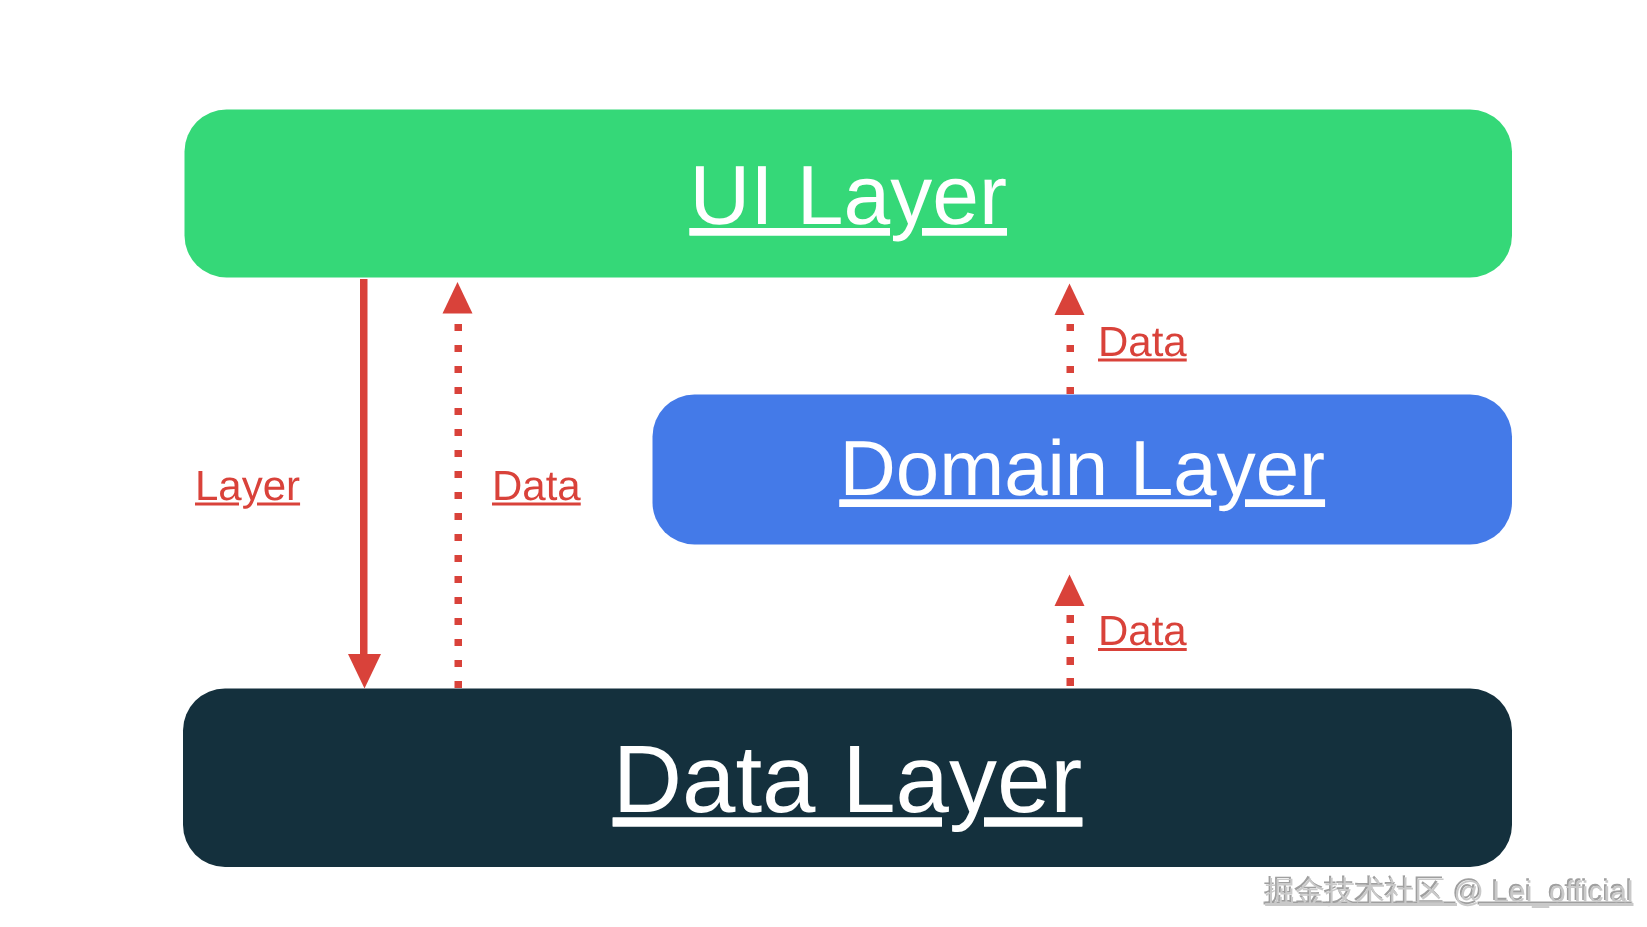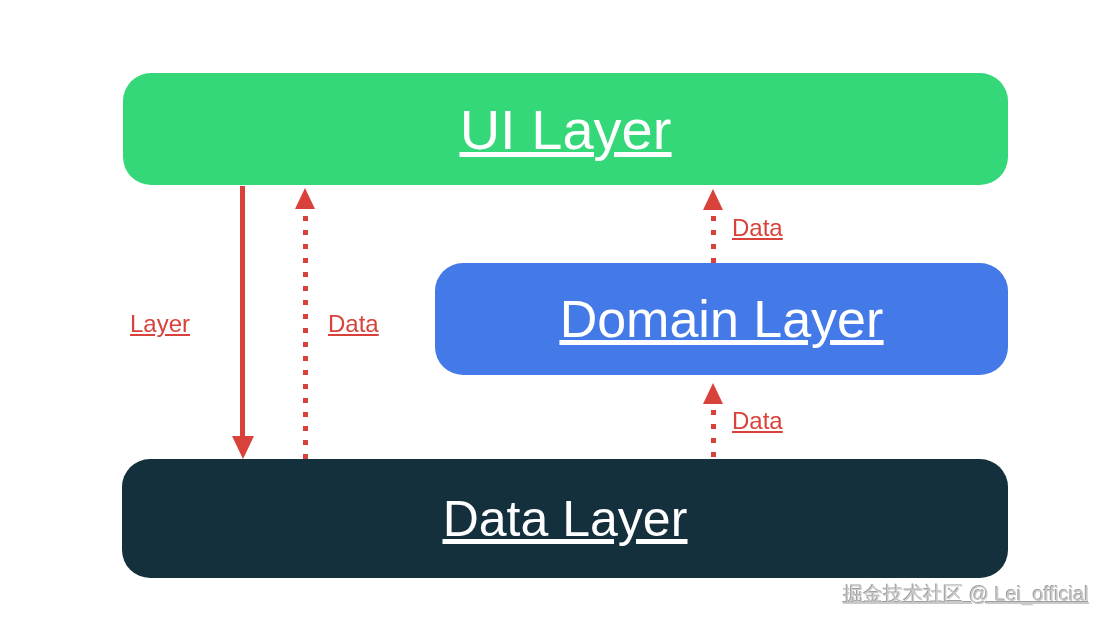--- a/index.html
+++ b/index.html
@@ -24,28 +24,28 @@
     align-items:center;
     justify-content:center;
     color:#ffffff;
   }
   .box-ui{
     left:107px; top:57px; width:885px; height:112px;
     background:var(--green);
     font-size:56px;
   }
   .box-domain{
-    left:419px; top:247px; width:573px; height:112px;
+    left:419px; top:247px; width:573px; height:100px;
     background:var(--blue);
     font-size:52px;
   }
   .box-data{
     left:106px; top:443px; width:886px; height:119px;
     background:var(--dark);
-    font-size:50px;
+    font-size:64px;
   }
   .line-solid{
     position:absolute;
     width:5px;
     background:var(--red);
   }
   .line-dotted{
     position:absolute;
     width:5px;
     background-image:repeating-linear-gradient(
@@ -63,21 +63,21 @@
   .head-up{
     position:absolute;
     width:0;height:0;
     border-left:10px solid transparent;
     border-right:10px solid transparent;
     border-bottom:21px solid var(--red);
   }
   .arrow-label{
     position:absolute;
     color:var(--red);
-    font-size:24px;
+    font-size:28px;
     line-height:30px;
     white-space:nowrap;
   }
   .watermark{
     position:absolute;
     right:17px; bottom:18px;
     font-size:20px;
     color:var(--wm-gray);
     text-shadow:-1px -1px 0 #9f9f9f, 2px 2px 1px #ffffff;
     white-space:nowrap;

